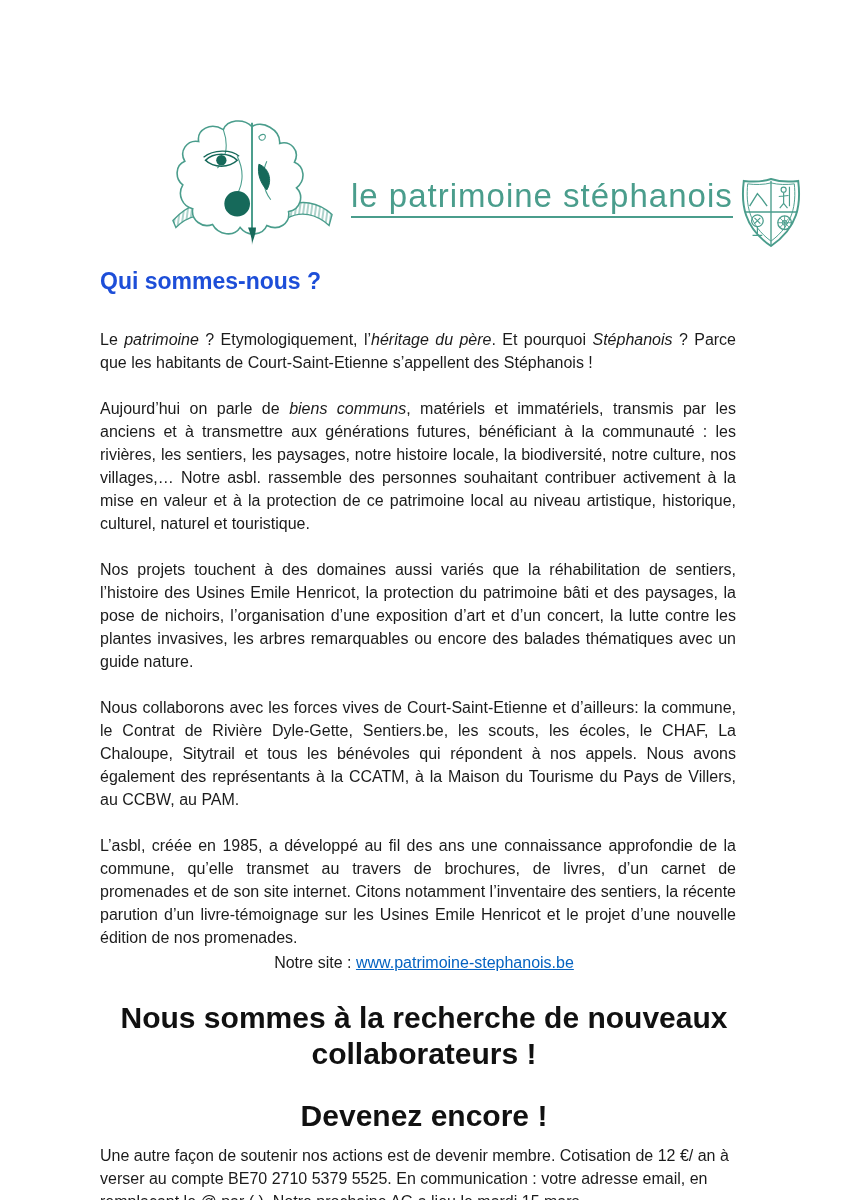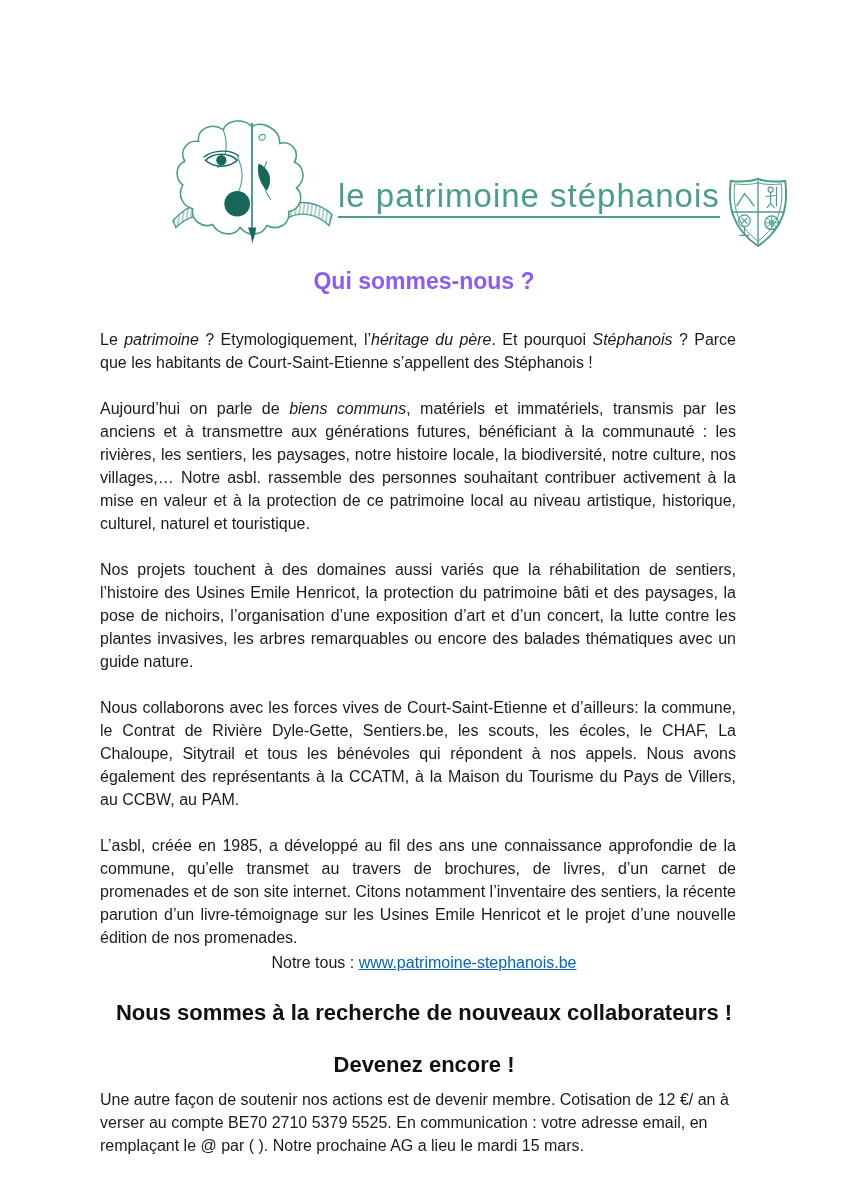--- a/index.html
+++ b/index.html
@@ -10,46 +10,46 @@
     color:#1b1b1b;
   }
   
   .logo-row{
     position:absolute;left:168px;top:116px;width:520px;height:130px;
     display:flex;align-items:flex-start;
   }
   .tree-logo{flex:0 0 168px;height:130px;}
   .brand-col{
     flex:1 1 auto;display:flex;flex-direction:column;justify-content:flex-end;
-    height:100px;margin-left:2px;border-bottom:2px solid #4a9d8c;
+    height:100px;margin-left:15px;border-bottom:2px solid #4a9d8c;
   }
   .brand-text{
     font-size:33px;font-weight:300;letter-spacing:1px;color:#4a9d8c;
     white-space:nowrap;line-height:1;padding-bottom:4px;text-align:center;
   }
   .shield-logo{flex:0 0 68px;height:74px;margin-left:4px;margin-top:60px;}
   
   .content{
     position:absolute;left:100px;top:268px;width:648px;
     font-size:16px;line-height:23px;
   }
   .doc-title{
-    text-align:center;font-size:23px;font-weight:bold;line-height:1.2;
-    margin:0 0 32px 0;color:#8b5cf6;
+    text-align:left;font-size:23px;font-weight:bold;line-height:1.2;
+    margin:0 0 32px 0;color:#1d4ed8;
   }
   .para{
     text-align:justify;margin:0 12px 23px 0;
   }
   .para em{font-style:italic;}
   .site-line{
     text-align:center;margin:0 0 10px 0;
   }
   .site-link{color:#0563c1;text-decoration:underline;margin-top:23px;}
   .section-heading{
-    text-align:center;font-size:22px;font-weight:bold;line-height:1.2;
+    text-align:center;font-size:30px;font-weight:bold;line-height:1.2;
     margin:26px 0 10px 0;color:#111;
   }
   .para-left{
     text-align:left;margin:0 0 23px 0;
   }
 </style>
 </head>
 <body>
 
 <div class="page">
@@ -117,21 +117,21 @@
     <p class="para"><span>Le </span><em>patrimoine</em><span> ? Etymologiquement, l’</span><em>héritage du père</em><span>. Et pourquoi </span><em>Stéphanois</em><span> ? Parce que les habitants de Court-Saint-Etienne s’appellent des Stéphanois !</span></p>
 
     <p class="para"><span>Aujourd’hui on parle de </span><em>biens communs</em><span>, matériels et immatériels, transmis par les anciens et à transmettre aux générations futures, bénéficiant à la communauté : les rivières, les sentiers, les paysages, notre histoire locale, la biodiversité, notre culture, nos villages,… Notre asbl. rassemble des personnes souhaitant contribuer activement à la mise en valeur et à la protection de ce patrimoine local au niveau artistique, historique, culturel, naturel et touristique.</span></p>
 
     <p class="para"><span>Nos projets touchent à des domaines aussi variés que la réhabilitation de sentiers, l’histoire des Usines Emile Henricot, la protection du patrimoine bâti et des paysages, la pose de nichoirs, l’organisation d’une exposition d’art et d’un concert, la lutte contre les plantes invasives, les arbres remarquables ou encore des balades thématiques avec un guide nature.</span></p>
 
     <p class="para"><span>Nous collaborons avec les forces vives de Court-Saint-Etienne et d’ailleurs: la commune, le Contrat de Rivière Dyle-Gette, Sentiers.be, les scouts, les écoles, le CHAF, La Chaloupe, Sitytrail et tous les bénévoles qui répondent à nos appels. Nous avons également des représentants à la CCATM, à la Maison du Tourisme du Pays de Villers, au CCBW, au PAM.</span></p>
 
     <p class="para" style="margin-bottom:2px;"><span>L’asbl, créée en 1985, a développé au fil des ans une connaissance approfondie de la commune, qu’elle transmet au travers de brochures, de livres, d’un carnet de promenades et de son site internet. Citons notamment l’inventaire des sentiers, la récente parution d’un livre-témoignage sur les Usines Emile Henricot et le projet d’une nouvelle édition de nos promenades.</span></p>
 
-    <p class="site-line"><span>Notre tous : </span><a class="site-link" href="#">www.patrimoine-stephanois.be</a></p>
+    <p class="site-line"><span>Notre site : </span><a class="site-link" href="#">www.patrimoine-stephanois.be</a></p>
 
     <h2 class="section-heading">Nous sommes à la recherche de nouveaux collaborateurs !</h2>
 
 
     <h2 class="section-heading">Devenez encore !</h2>
 
     <p class="para-left">Une autre façon de soutenir nos actions est de devenir membre. Cotisation de 12 €/ an à verser au compte BE70 2710 5379 5525. En communication : votre adresse email, en remplaçant le @ par ( ). Notre prochaine AG a lieu le mardi 15 mars.</p>
 
   </div>
 </div>

